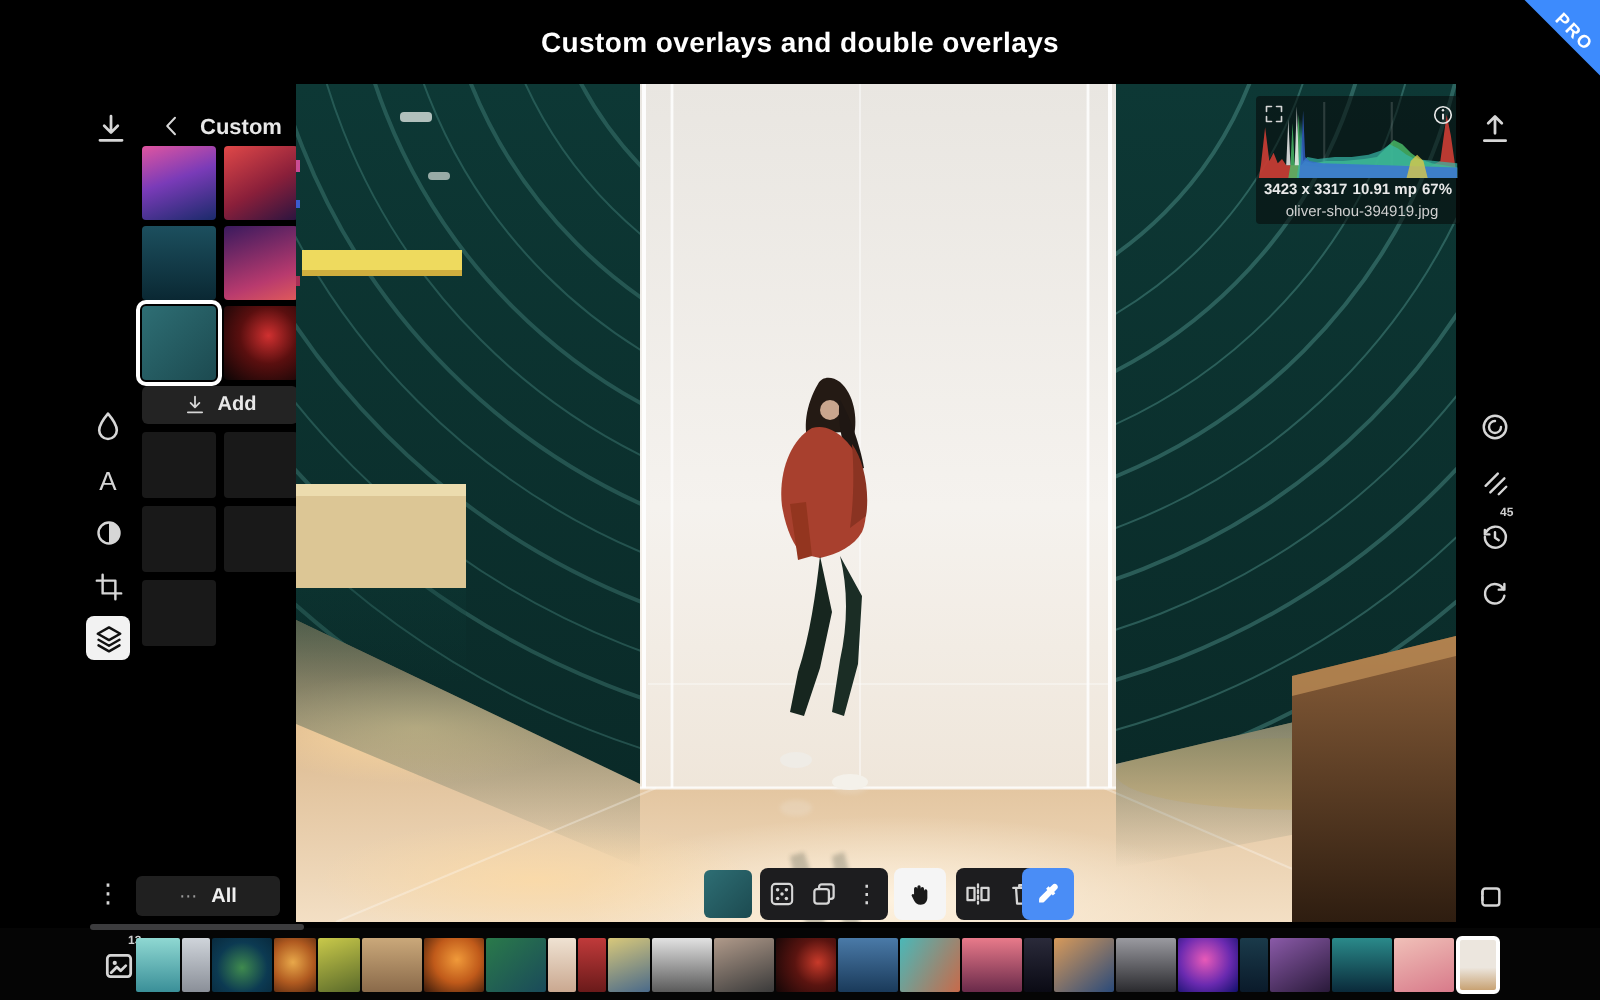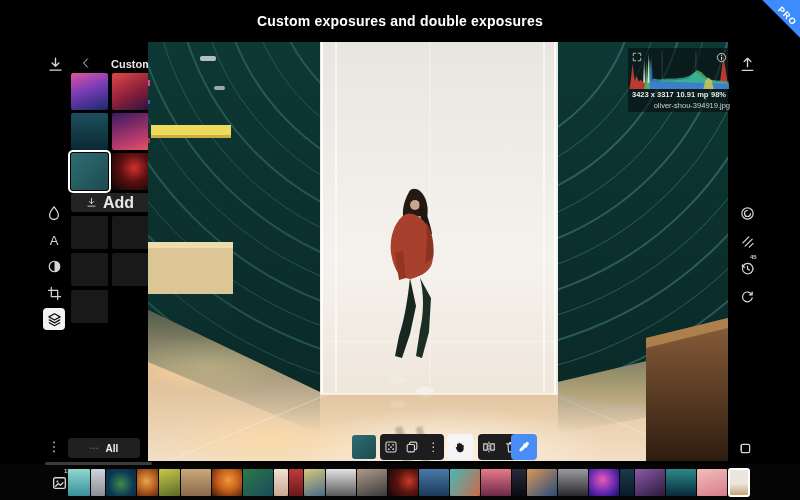--- a/index.html
+++ b/index.html
@@ -22,29 +22,29 @@
   #layers-btn svg{stroke:#111;}
 
   
   #panel-title{color:#e8e8e8;font-size:11px;font-weight:700;}
   .thumb{width:37px;height:37px;border-radius:2px;background:#222;}
   .thumb.selected{outline:2px solid #fff;outline-offset:1px;}
   #overlay-grid{left:71px;top:73px;width:78px;display:grid;grid-template-columns:37px 37px;gap:3px 4px;}
   #empty-grid{left:71px;top:216px;width:78px;display:grid;grid-template-columns:37px 37px;gap:4px 4px;}
   .empty-slot{width:37px;height:33px;background:#191919;border-radius:2px;}
   #add-btn{left:71px;top:193px;width:78px;height:19px;background:#232323;border-radius:3px;display:flex;align-items:center;justify-content:center;gap:6px;}
-  #add-btn span{color:#e8e8e8;font-size:16px;font-weight:700;}
+  #add-btn span{color:#e8e8e8;font-size:10px;font-weight:700;}
   #all-btn{left:68px;top:438px;width:72px;height:20px;background:#202020;border-radius:3px;display:flex;align-items:center;justify-content:center;gap:6px;}
   #all-btn .dots{color:#9a9a9a;font-size:9px;letter-spacing:1px;}
   #all-btn .lbl{color:#f0f0f0;font-size:10px;font-weight:700;}
 
   
   #histo{left:628px;top:48px;width:102px;height:64px;background:rgba(8,8,8,.55);border-radius:2px;}
   #histo .stats{position:absolute;left:4px;right:4px;top:42px;display:flex;justify-content:space-between;color:#e8e8e8;font-size:7.5px;font-weight:700;}
-  #histo .fname{position:absolute;left:4px;right:0;top:53px;text-align:right;color:#cfcfcf;font-size:7.5px;}
+  #histo .fname{position:absolute;left:4px;right:0;top:53px;text-align:center;color:#cfcfcf;font-size:7.5px;}
   #histo .corner{position:absolute;}
 
   
   .tb-group{background:#1d1d1f;border-radius:4px;display:flex;align-items:center;height:26px;}
   .tb-btn{width:22px;height:26px;}
   #hand-btn{left:447px;top:434px;width:26px;height:26px;background:#f5f5f5;border-radius:4px;}
   #picker-btn{left:511px;top:434px;width:26px;height:26px;background:#4a8df6;border-radius:4px;}
   #mini-thumb{left:352px;top:435px;width:24px;height:24px;border-radius:3px;}
 
   
@@ -52,21 +52,21 @@
   #strip-scroll{left:45px;top:462px;width:107px;height:3px;background:#3c3c3e;border-radius:2px;}
   #film-thumbs{left:68px;top:469px;height:27px;display:flex;align-items:center;gap:1px;}
   .film-thumb{height:27px;width:21px;flex:0 0 auto;border-radius:1px;}
   .film-thumb.selected{height:29px;border:2px solid #fff;border-radius:3px;box-sizing:border-box;}
   .badge{position:absolute;color:#cfcfcf;font-size:6px;font-weight:700;}
 </style>
 </head>
 <body>
 
 <div id="topbar" class="abs"></div>
-<div id="page-title" class="abs">Custom exposures and double exposures</div>
+<div id="page-title" class="abs">Custom overlays and double overlays</div>
 <div id="pro-ribbon" class="abs">
   <span>PRO</span>
 </div>
 
 <div class="abs icon-btn rail-ico" style="left:44px;top:53px;">
   <svg class="ico" width="17" height="17" viewBox="0 0 16 16">
     <path d="M8 2v7.5M4.8 6.5 8 9.7 11.2 6.5M2.8 13.3h10.4"></path>
     </svg>
 </div>
 <div class="abs icon-btn rail-ico" style="left:43px;top:202px;">
@@ -95,21 +95,21 @@
 </div>
 <div class="abs icon-btn rail-ico" style="left:43px;top:435px;color:#d6d6d6;font-size:13px;">
   <span>⋮</span>
 </div>
 
 <div class="abs icon-btn" style="left:79px;top:56px;width:14px;height:14px;">
   <svg class="ico" width="12" height="12" viewBox="0 0 16 16">
     <path d="M10 2.5 4.8 8 10 13.5"></path>
     </svg>
 </div>
-<div id="panel-title" class="abs" style="left:100px;top:58px;margin-left:11px;">Custom</div>
+<div id="panel-title" class="abs" style="left:100px;top:58px;">Custom</div>
 
 <div id="overlay-grid" class="abs">
     <div class="thumb" style="background: linear-gradient(160deg, rgb(224, 85, 160) 0%, rgb(122, 59, 184) 45%, rgb(26, 42, 106) 100%);"></div>
     <div class="thumb" style="background: linear-gradient(150deg, rgb(224, 72, 72) 0%, rgb(138, 31, 58) 55%, rgb(42, 20, 64) 100%);"></div>
     <div class="thumb" style="background: linear-gradient(rgb(28, 79, 94) 0%, rgb(10, 40, 51) 100%);"></div>
     <div class="thumb" style="background: linear-gradient(160deg, rgb(58, 26, 94) 0%, rgb(184, 58, 110) 70%, rgb(224, 90, 90) 100%);"></div>
     <div class="thumb selected" style="background: linear-gradient(135deg, rgb(46, 110, 116) 0%, rgb(28, 74, 80) 100%);"></div>
     <div class="thumb" style="background: radial-gradient(circle at 60% 40%, rgb(208, 48, 48) 0%, rgb(90, 15, 15) 45%, rgb(10, 5, 5) 100%);"></div>
   </div>
 
@@ -296,21 +296,21 @@
   <div class="corner icon-btn" style="right:3px;top:3px;width:12px;height:12px;">
     <svg width="11" height="11" viewBox="0 0 16 16">
       <circle cx="8" cy="8" r="6" fill="none" stroke="#e8e8e8" stroke-width="1.2"></circle>
       <line x1="8" y1="7" x2="8" y2="11.3" stroke="#e8e8e8" stroke-width="1.4"></line>
       <circle cx="8" cy="4.6" r=".9" fill="#e8e8e8"></circle>
       </svg>
   </div>
   <div class="stats">
     <span>3423 x 3317</span>
     <span>10.91 mp</span>
-    <span>98%</span>
+    <span>67%</span>
   </div>
   <div class="fname">oliver-shou-394919.jpg</div>
 </div>
 
 <div class="abs icon-btn rail-ico" style="left:736px;top:53px;">
   <svg class="ico" width="17" height="17" viewBox="0 0 16 16">
     <path d="M8 10V2.3M4.8 5.3 8 2.1l3.2 3.2M3 13.5h10"></path>
     </svg>
 </div>
 <div class="abs icon-btn rail-ico" style="left:736px;top:202px;">

